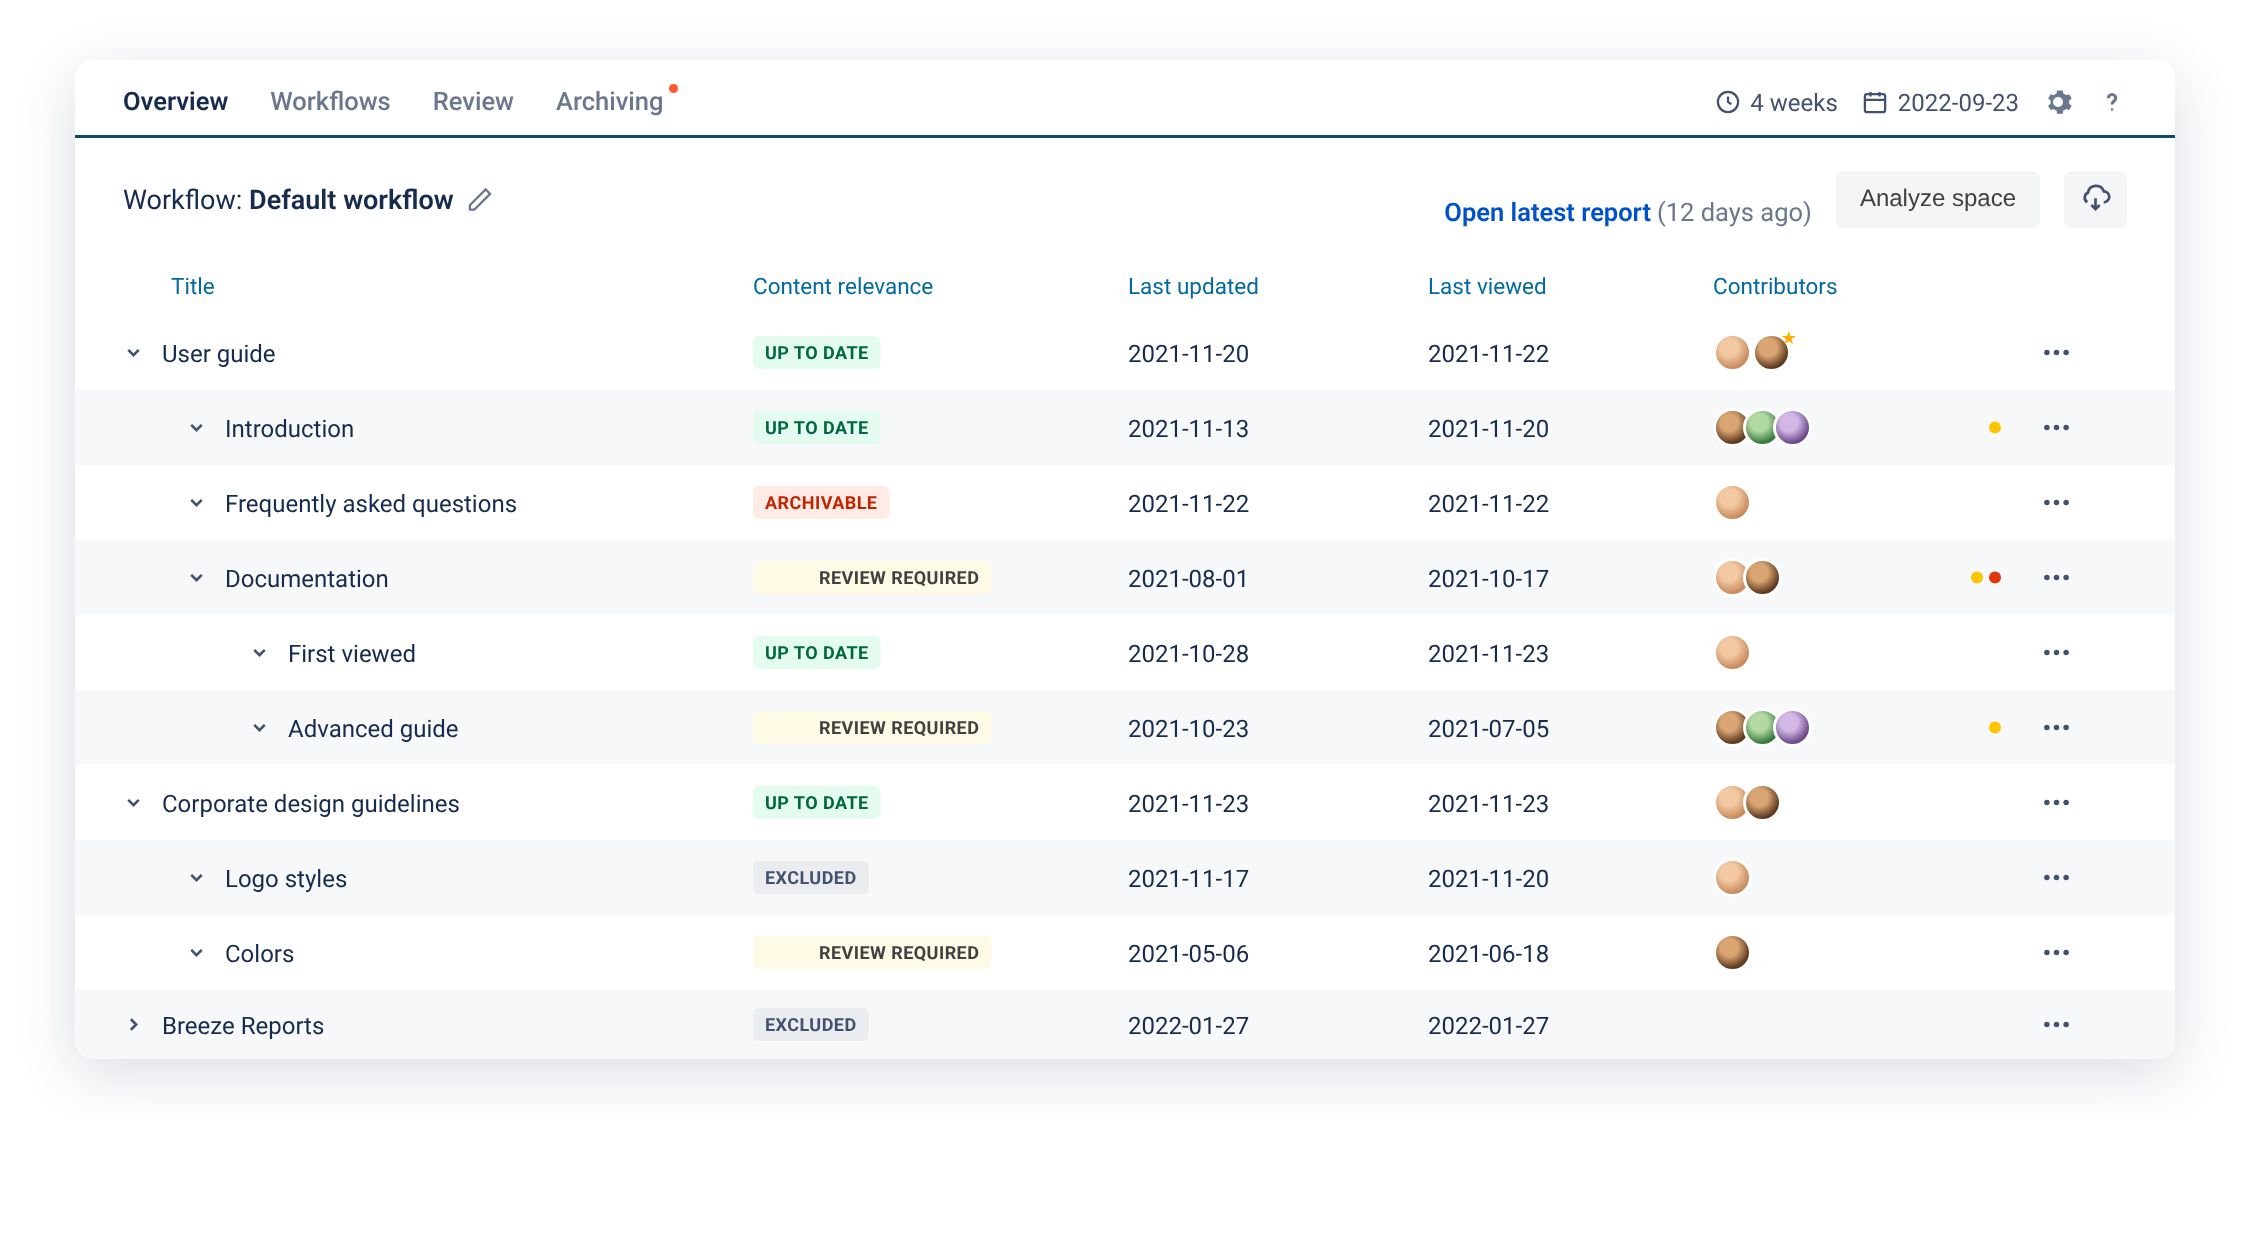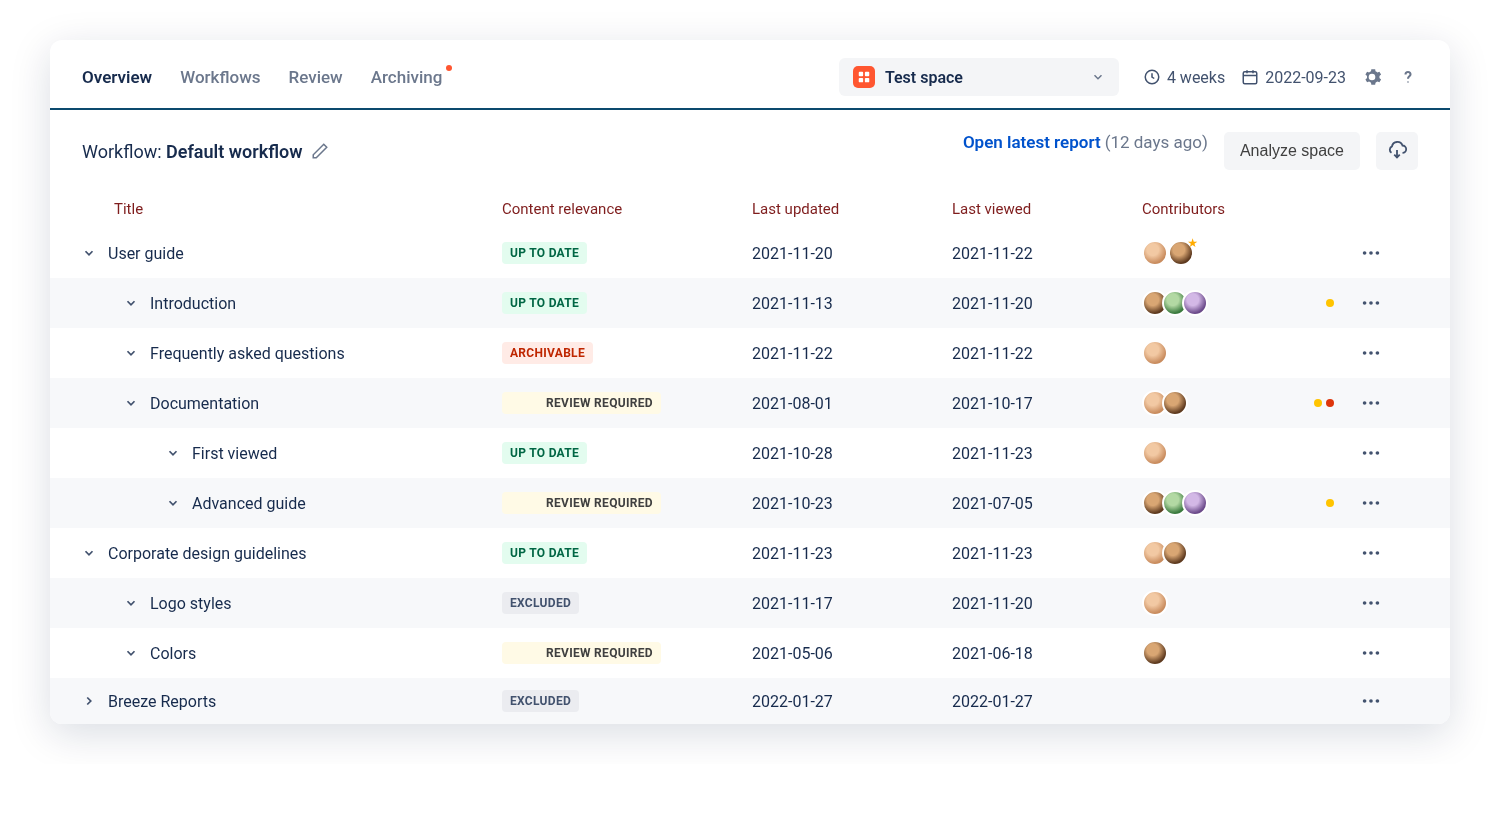--- a/index.html
+++ b/index.html
@@ -52,36 +52,36 @@
 .chev { margin-left:auto; color:#6b778c; }
 .meta-group { display:flex; align-items:center; gap:16px; margin-left:24px; }
 .meta-item { display:flex; align-items:center; gap:6px; color:#42526e; font-size:16px; }
 .icon-btn { color:#6b778c; cursor:pointer; display:flex; align-items:center; }
 .header-row {
   display:flex; align-items:center; padding: 22px 32px 16px 32px;
 }
 .workflow-label { font-size:18px; color:#172b4d; }
 .workflow-name { font-weight:600; }
 .edit-icn { color:#6b778c; margin-left:8px; cursor:pointer; display:inline-flex; }
-.right-actions { margin-left:auto; display:flex; align-items:flex-start; gap:16px; }
+.right-actions { margin-left:auto; display:flex; align-items:flex-end; gap:16px; }
 .open-report { color:#0052cc; font-weight:600; font-size:17px; cursor:pointer; }
 .report-age { color:#6b778c; font-size:17px; }
 .analyze-btn {
   background:#f4f5f7; color:#404040; border:none; border-radius:5px;
   padding:10px 16px; font-size:16px; font-weight:500; cursor:pointer;
 }
 .cloud-btn {
   background:#f4f5f7; border-radius:5px; padding:8px 10px;
   cursor:pointer; display:flex; align-items:center; color:#42526e;
 }
 .table-head {
   display:grid;
   grid-template-columns: 420px 250px 200px 190px 170px 70px;
   padding: 14px 32px 10px 32px;
-  color:#7f1d1d; font-size:15px;
+  color:#0369a1; font-size:15px;
 }
 .table-head .th-title { padding-left:32px; }
 .row {
   display:grid;
   grid-template-columns: 420px 250px 200px 190px 170px 70px;
   padding: 12px 32px;
   align-items:center;
   font-size:16px;
 }
 .row.alt { background:#f7f8fa; }
@@ -131,36 +131,20 @@
 <div class="card">
 
   <div class="topbar">
     <div class="tabs" id="tabs">
         <div class="tab active">Overview</div>
         <div class="tab">Workflows</div>
         <div class="tab">Review</div>
         <div class="tab">Archiving<span class="dot-notif"></span></div>
       </div>
     <div class="spacer"></div>
-    <div class="space-select">
-      <span class="space-icon">
-        <svg viewBox="0 0 16 16">
-            <rect x="2" y="2" width="5" height="5" rx="1"></rect>
-            <rect x="9" y="2" width="5" height="5" rx="1"></rect>
-            <rect x="2" y="9" width="5" height="5" rx="1"></rect>
-            <rect x="9" y="9" width="5" height="5" rx="1"></rect>
-          </svg>
-      </span>
-      <span>Test space</span>
-      <span class="chev">
-        <svg width="14" height="14" viewBox="0 0 24 24" fill="none" stroke="currentColor" stroke-width="2.5">
-            <polyline points="6 9 12 15 18 9"></polyline>
-          </svg>
-      </span>
-    </div>
     <div class="meta-group">
       <div class="meta-item">
         <span>
           <svg width="18" height="18" viewBox="0 0 24 24" fill="none" stroke="currentColor" stroke-width="2">
               <circle cx="12" cy="12" r="9"></circle>
               <polyline points="12 7 12 12 15 14"></polyline>
             </svg>
         </span>
         <span>4 weeks</span>
       </div>

